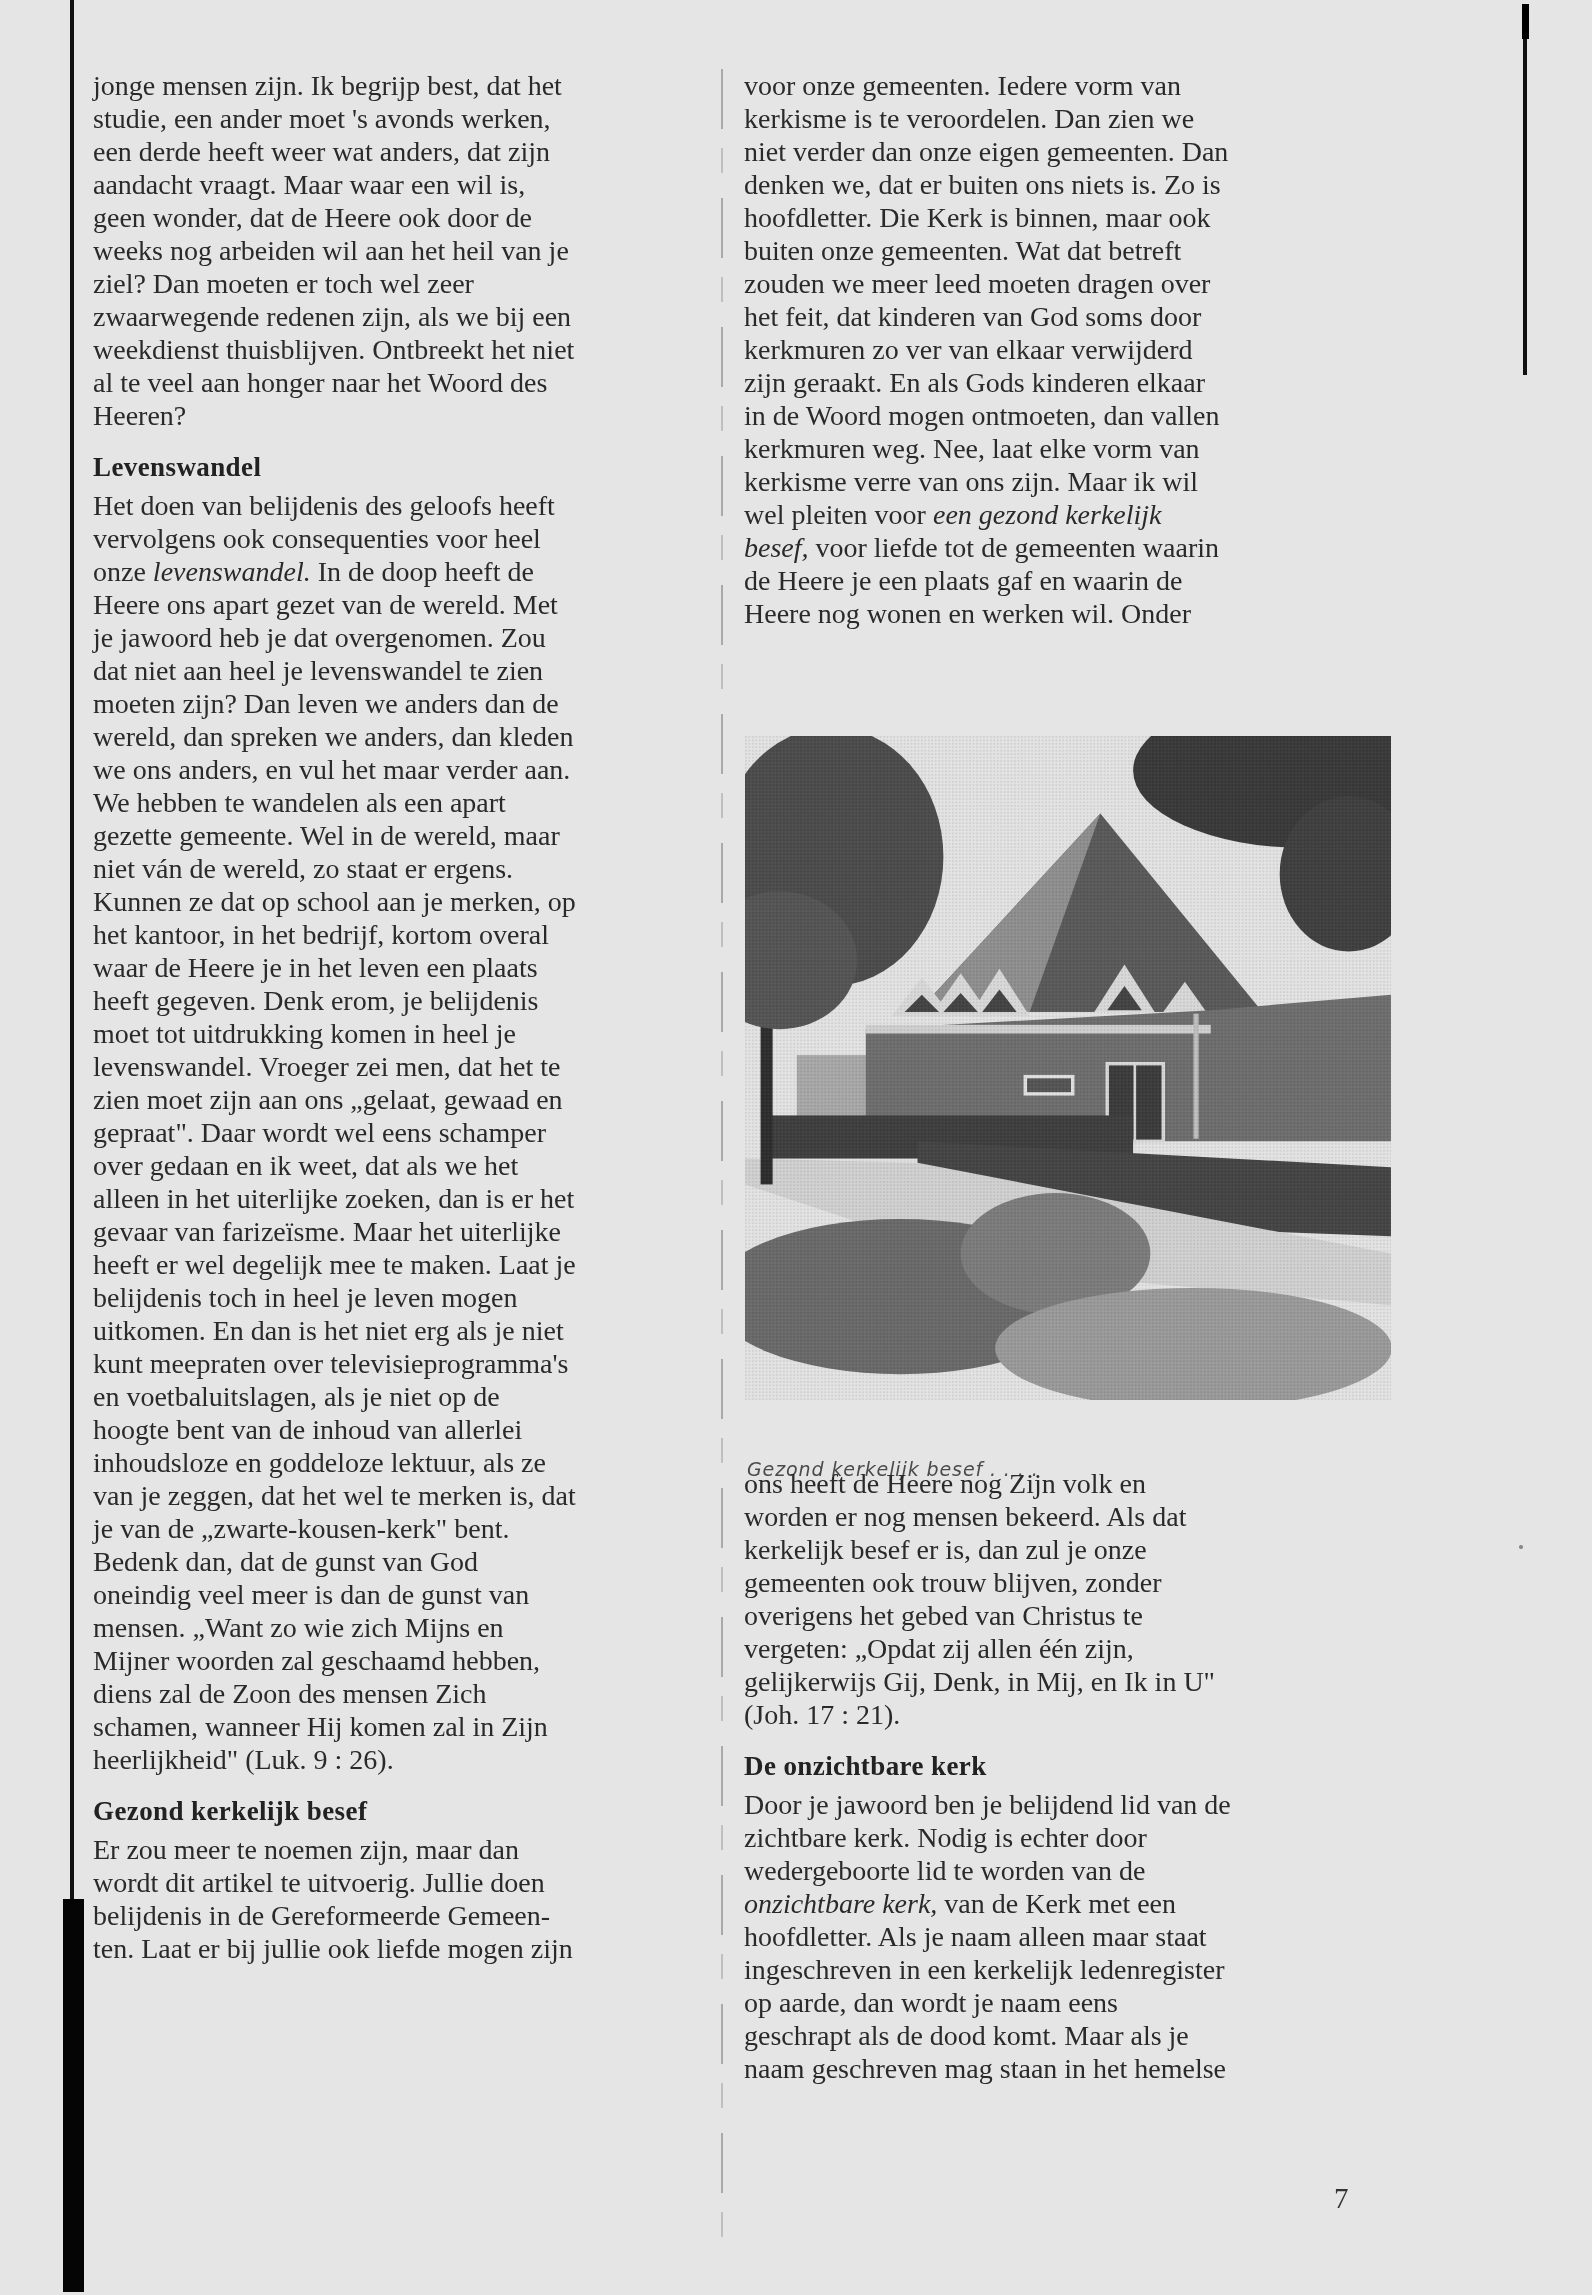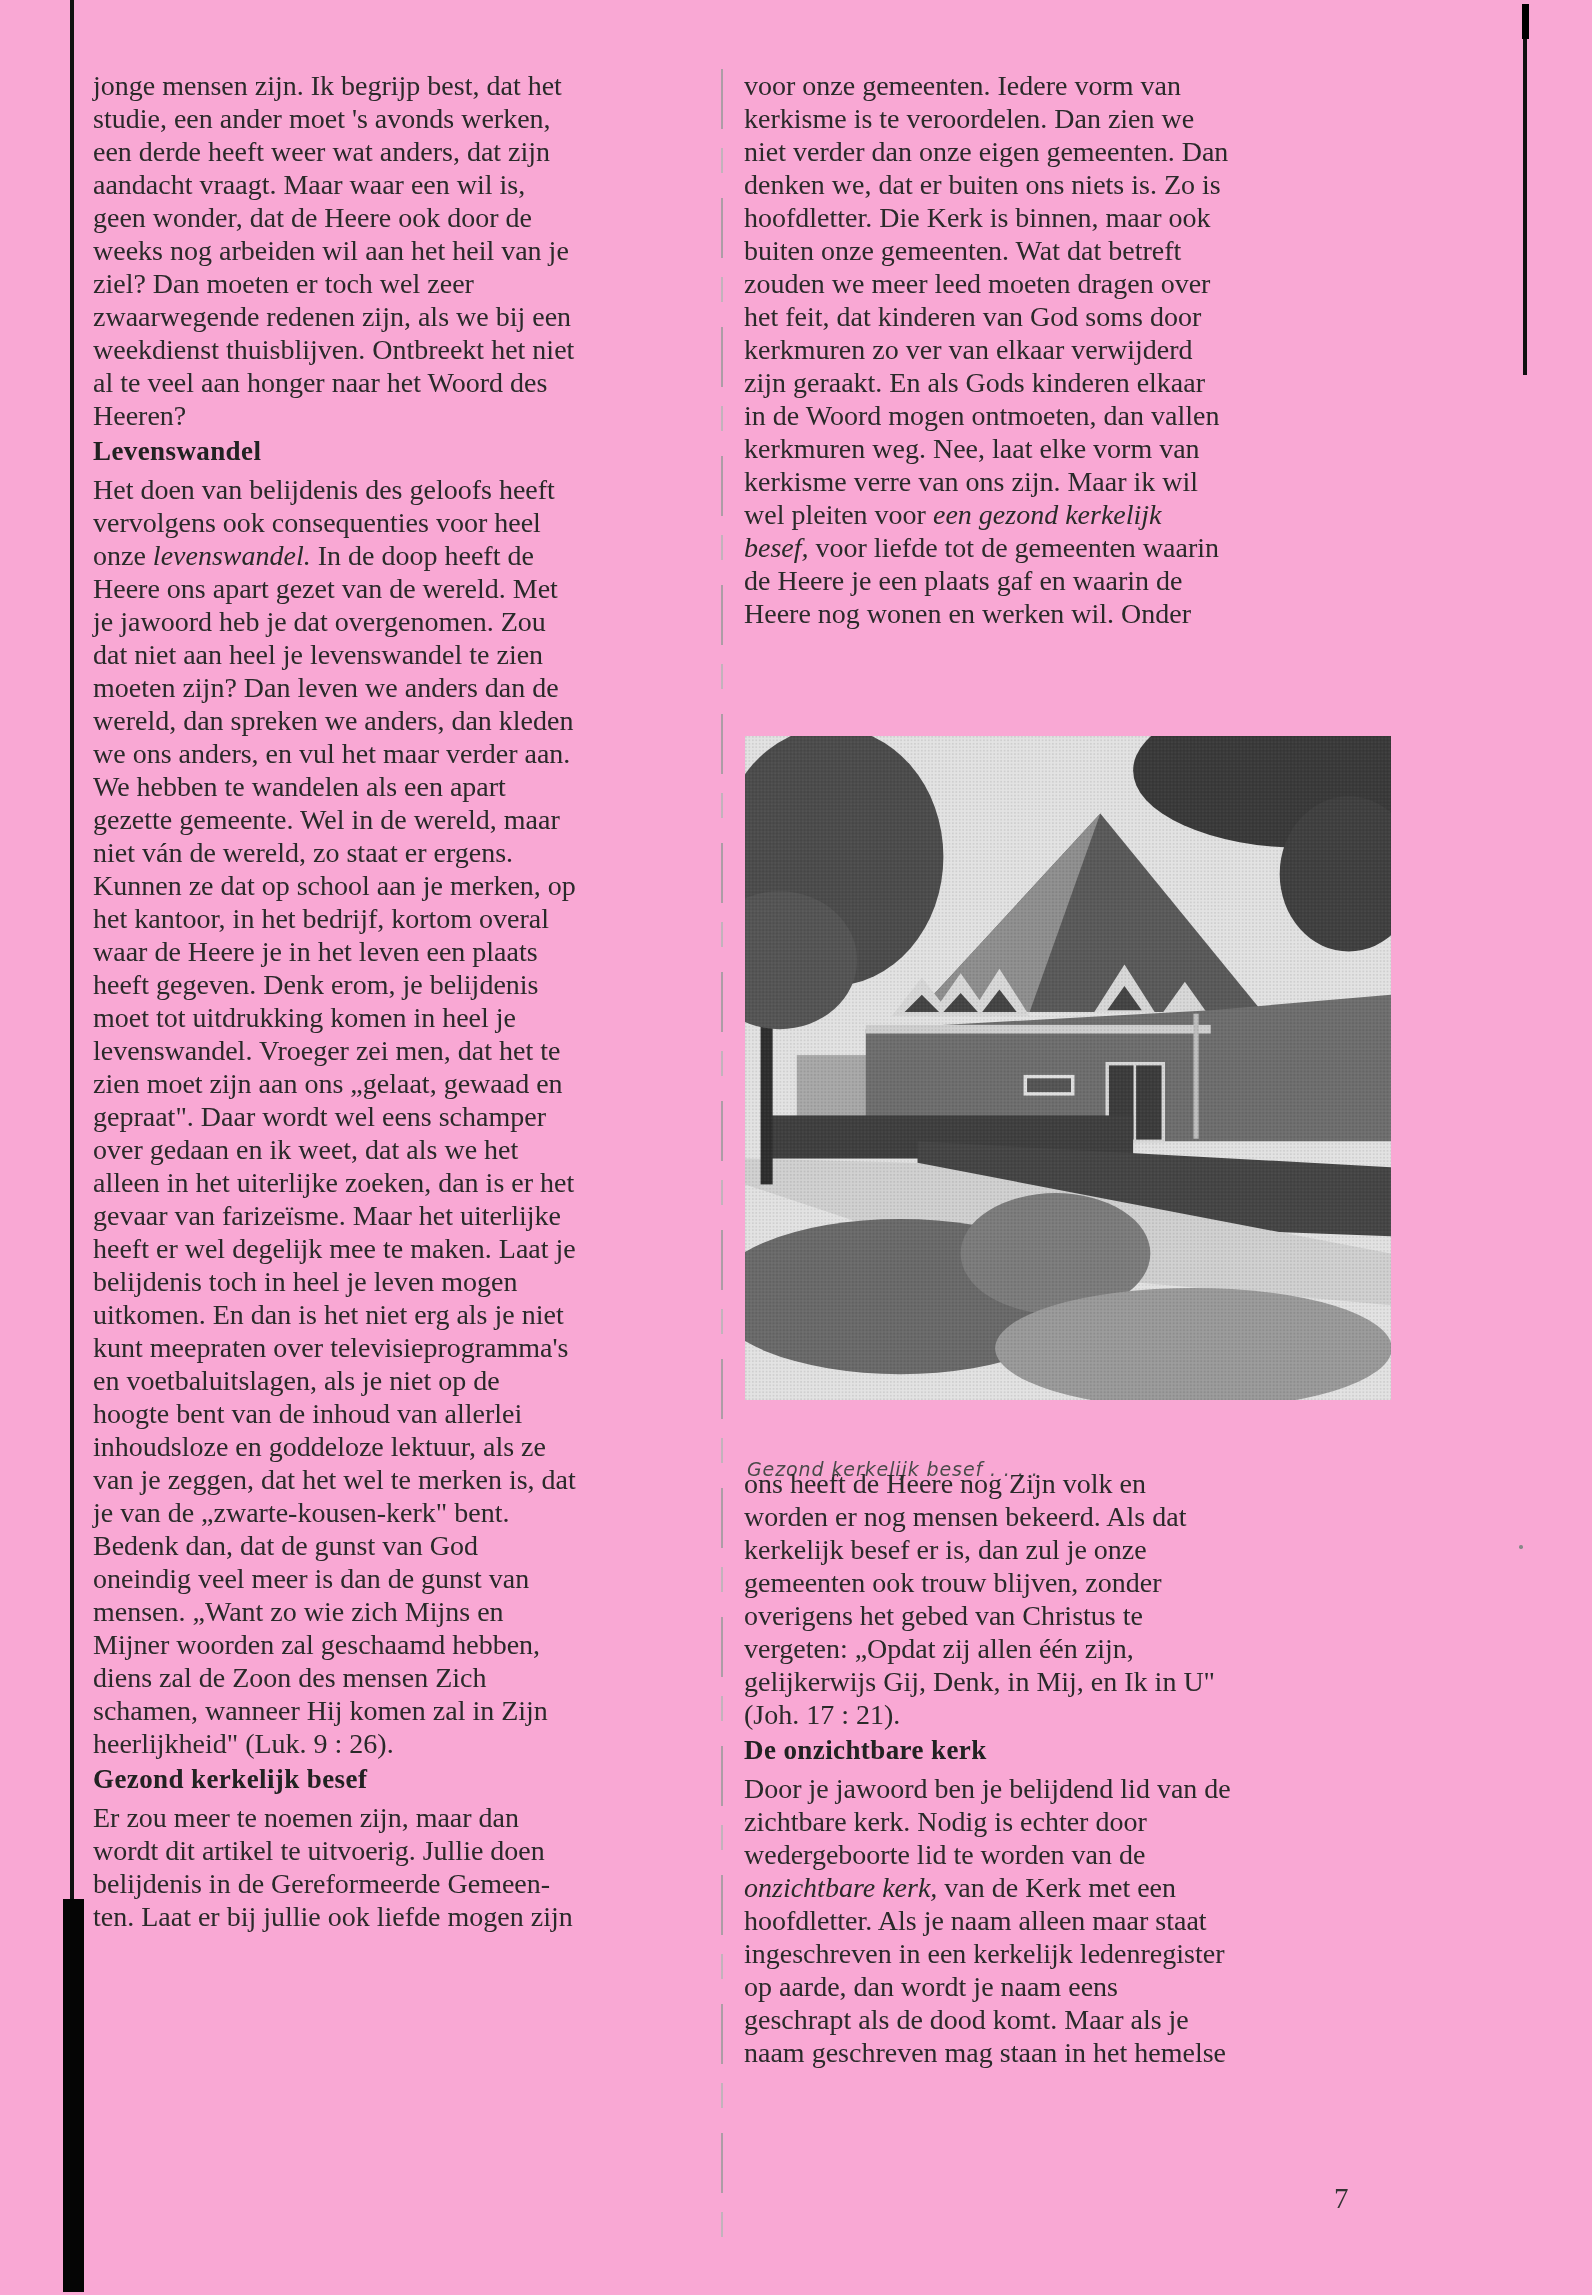--- a/index.html
+++ b/index.html
@@ -1,30 +1,30 @@
 <!DOCTYPE html>
 <html style="font-size:14px"><head>
 <meta charset="utf-8">
 <style>
   html, body { margin: 0; padding: 0; background: #ffffff; }
   body { width: 1592px; height: 2295px; position: relative; overflow: hidden; }
-  .page { position: absolute; left: 0; top: 0; width: 1592px; height: 2295px; background: #f9a8d4; }
+  .page { position: absolute; left: 0; top: 0; width: 1592px; height: 2295px; background: #e5e5e5; }
   .left-rule { position: absolute; left: 70px; top: 0; width: 3.5px; height: 1899px; background: #111; }
   .left-rule-thick { position: absolute; left: 63px; top: 1899px; width: 21px; height: 393px; background: #050505; }
   .right-rule { position: absolute; left: 1523px; top: 4.3px; width: 4.3px; height: 371px; background: #111; }
   .right-rule-top { position: absolute; left: 1522px; top: 4.3px; width: 7px; height: 35px; background: #000; }
   .col-divider { position: absolute; left: 721px; top: 69px; width: 1.7px; height: 2175px;
     background: repeating-linear-gradient(to bottom, #9a9a9a 0 60px, transparent 60px 79px, #b5b5b5 79px 104px, transparent 104px 129px); opacity: .8; }
   .col { position: absolute; font-family: "Liberation Serif", "DejaVu Serif", serif; color: #2a2a2a; font-size: 28px; line-height: 33px; }
   .col-left { left: 93px; top: 69px; width: 621px; }
   .col-right-top { left: 744px; top: 69px; width: 621px; }
   .col-right-bottom { left: 744px; top: 1467px; width: 621px; }
   .line { white-space: nowrap; display: block; height: 33px; }
   .line i { font-style: italic; }
-  .heading { font-family: "Liberation Serif", "DejaVu Serif", serif; font-weight: bold; font-size: 27px; letter-spacing: 0.4px; color: #222; display: block; height: 33px; margin-top: 3px; margin-bottom: 5.2px; }
+  .heading { font-family: "Liberation Serif", "DejaVu Serif", serif; font-weight: bold; font-size: 27px; letter-spacing: 0.4px; color: #222; display: block; height: 33px; margin-top: 19px; margin-bottom: 5.2px; }
   .photo { position: absolute; left: 745px; top: 736px; width: 646px; height: 664px; overflow: hidden; background: #bdbdbd; }
   .photo svg { display: block; }
   .caption { position: absolute; left: 747px; top: 1414px; font-family: "DejaVu Sans", sans-serif; font-style: italic; font-size: 19px; color: #4a4a4a; letter-spacing: 0.9px; margin-top: 44px; }
   .page-number { position: absolute; left: 1334px; top: 2182px; font-family: "Liberation Serif", serif; font-size: 29px; color: #333; }
   .speck { position: absolute; left: 1519px; top: 1545px; width: 3.5px; height: 3.5px; border-radius: 1.7px; background: #888; }
 </style>
 </head>
 <body>
 
 <div class="page">

